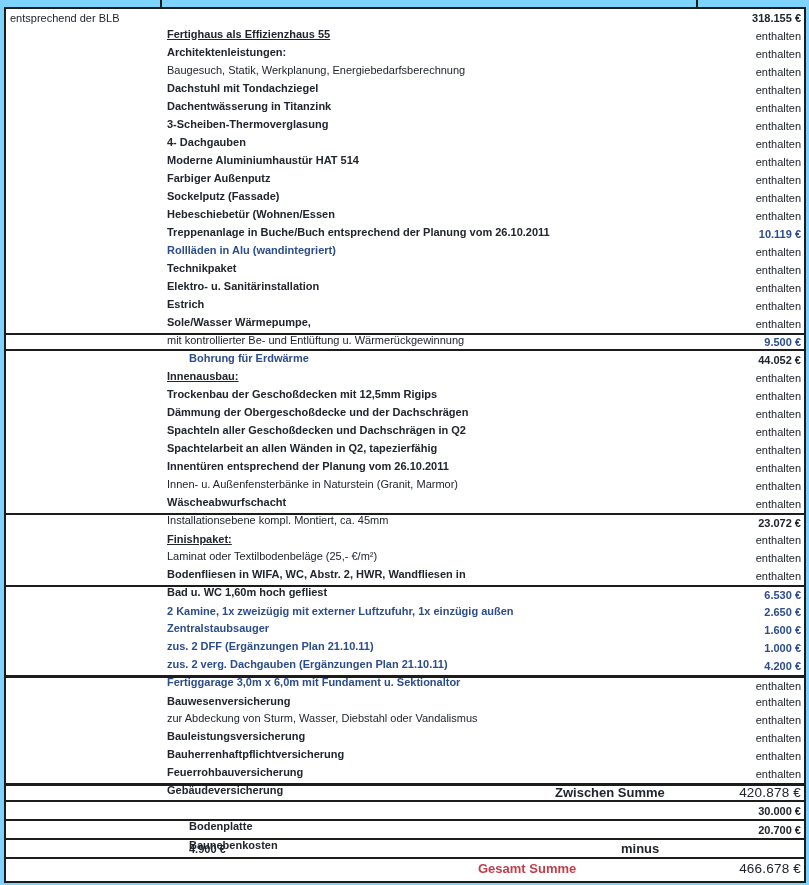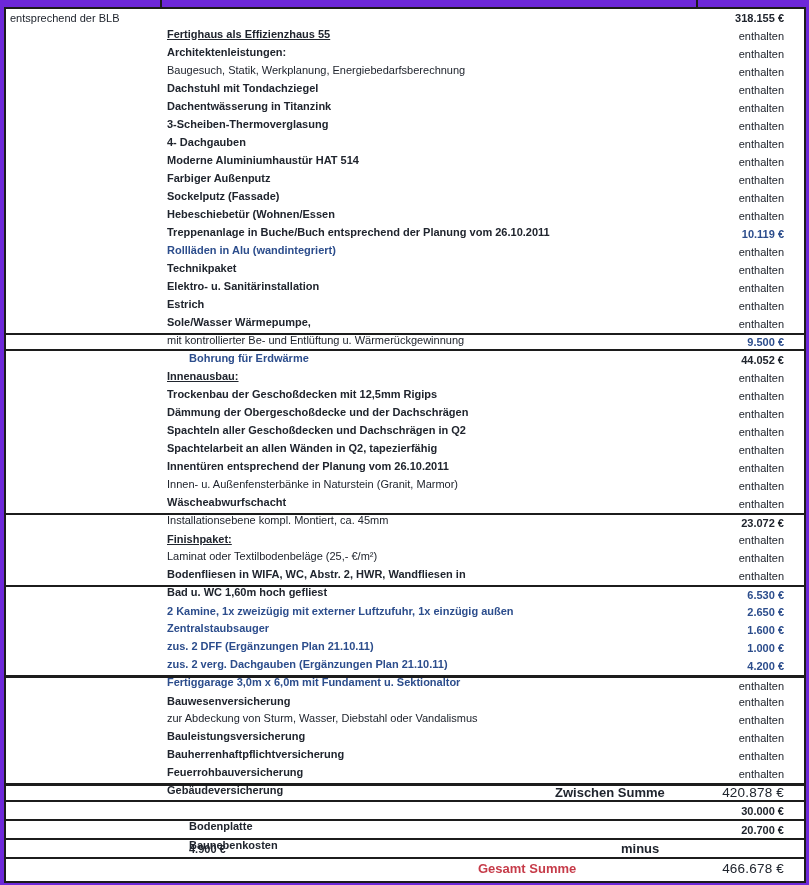--- a/index.html
+++ b/index.html
@@ -1,31 +1,31 @@
 <!DOCTYPE html>
 <html><head>
 <meta charset="utf-8">
 <style>
   html,body{margin:0;padding:0;background:#ffffff;}
-  #page{position:relative;width:809px;height:885px;background:#6d28d9;overflow:hidden;
+  #page{position:relative;width:809px;height:885px;background:#7dd3fc;overflow:hidden;
         font-family:"Liberation Sans","DejaVu Sans",sans-serif;color:#20252e;}
   
   .tick{position:absolute;top:0;width:2px;height:9px;background:#1c1c1c;}
   #tick-b{left:160px;} #tick-c{left:696px;}
   .sheet{position:absolute;left:4px;top:7px;width:802px;height:876px;
          box-sizing:border-box;border:2px solid #1c1c1c;background:#ffffff;}
   .row{position:relative;display:flex;align-items:center;height:18px;box-sizing:border-box;
        font-size:11px;line-height:12px;white-space:nowrap;}
   .row.tall{height:19px;}
   .row.bt{border-top:2px solid #1c1c1c;}
   .row.bt2{border-top:3px solid #1c1c1c;}
   .row.bb{border-bottom:2px solid #1c1c1c;gap:22px;}
   .col-a{flex:0 0 157px;padding-left:4px;overflow:hidden;}
   .col-desc{flex:1 1 auto;overflow:hidden;margin-top:31px;}
-  .col-val{flex:0 0 auto;text-align:right;padding-right:20px;}
+  .col-val{flex:0 0 auto;text-align:right;padding-right:3px;}
   .b{font-weight:bold;}
   .u{text-decoration:underline;}
   .blue{color:#2c4d8c;}
   .red{color:#c63b49;}
   .vb{font-weight:bold;}
   .big{font-size:13.5px;font-weight:400;letter-spacing:0.2px;}
   .mid{position:absolute;top:50%;transform:translateY(-50%);font-weight:bold;font-size:13px;}
 </style>
 </head>
 <body>

